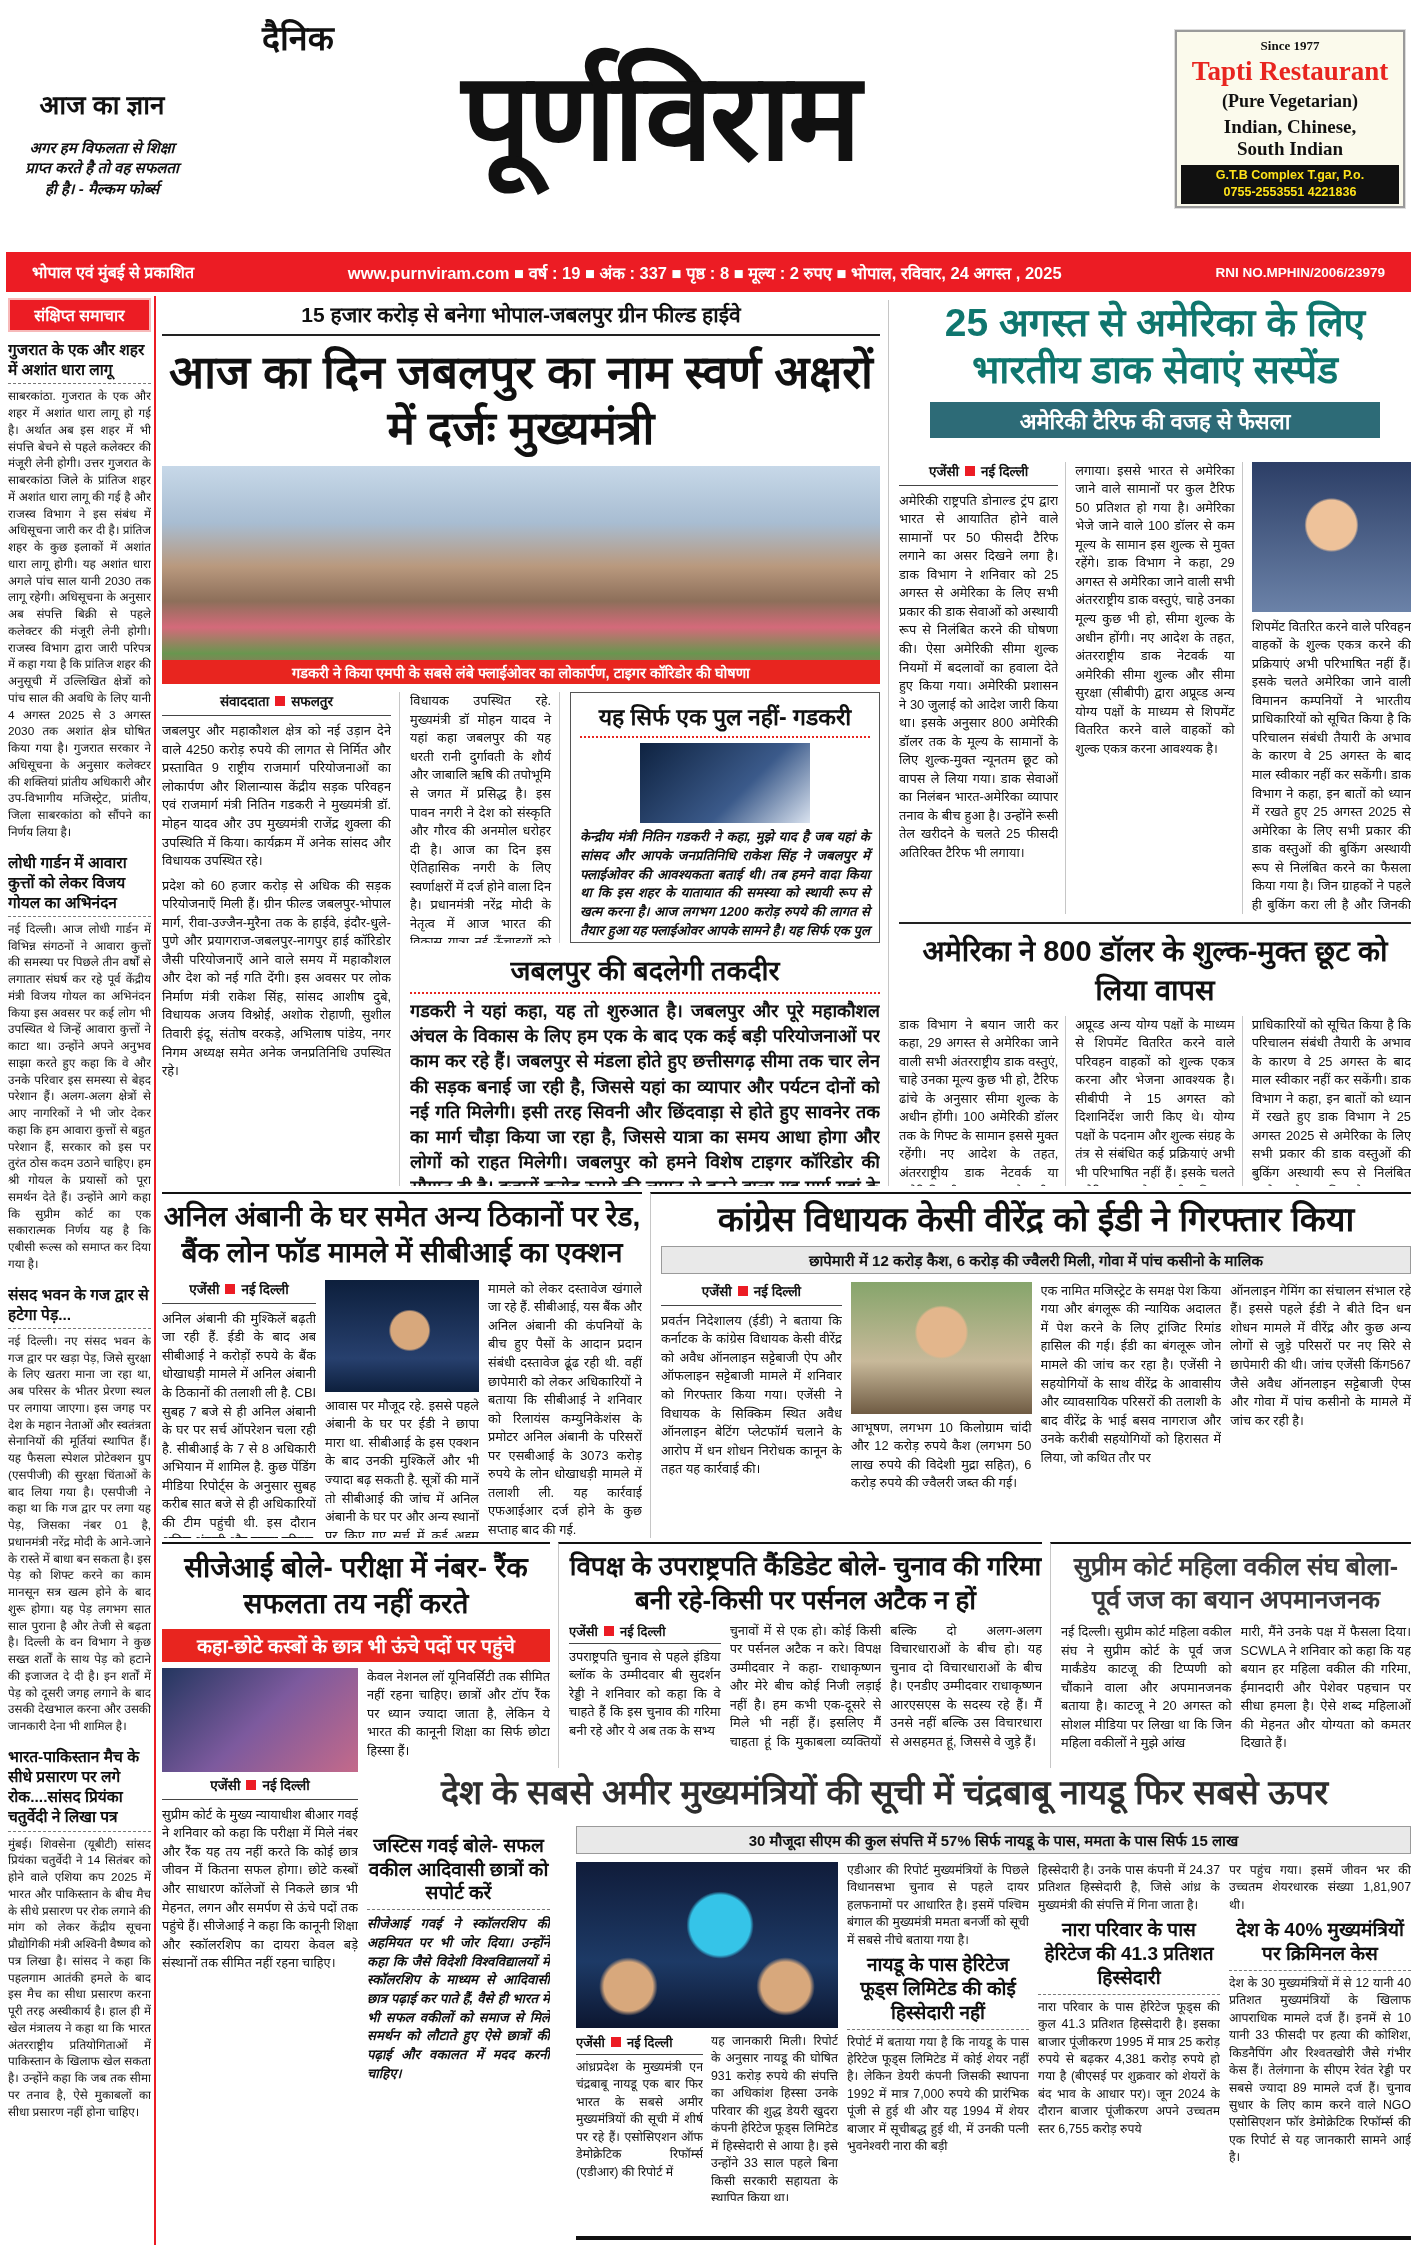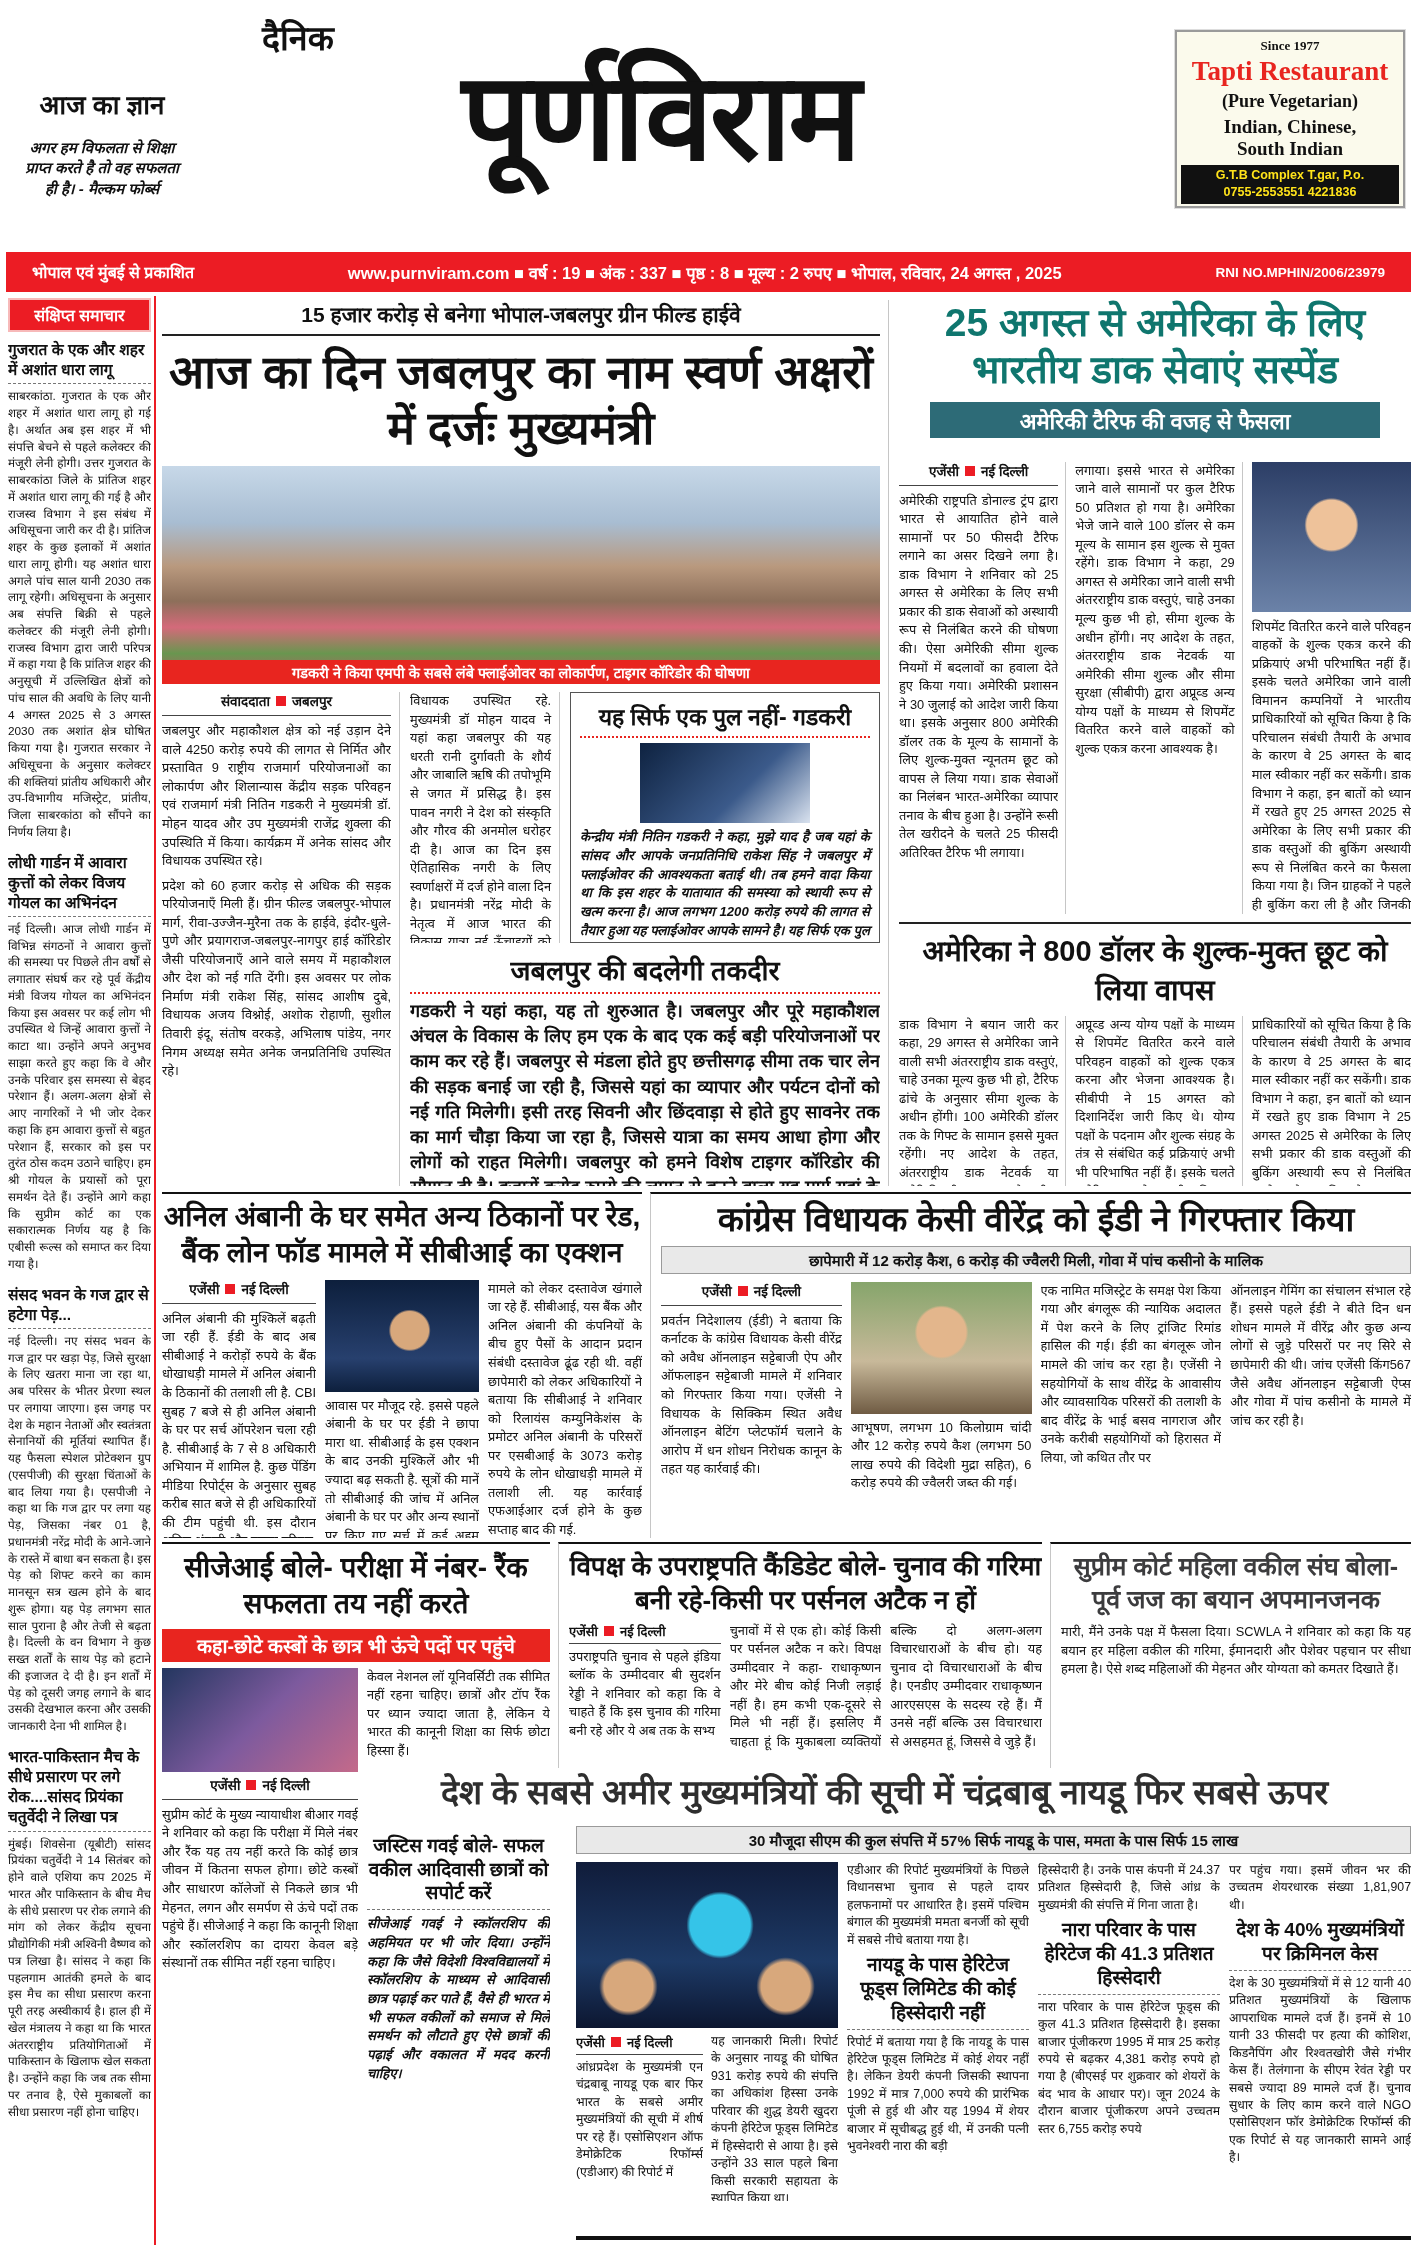--- a/index.html
+++ b/index.html
@@ -199,21 +199,21 @@
     <div class="lead-kicker">15 हजार करोड़ से बनेगा भोपाल-जबलपुर ग्रीन फील्ड हाईवे</div>
     <div class="lead-headline">आज का दिन जबलपुर का नाम स्वर्ण अक्षरों में दर्जः मुख्यमंत्री</div>
     <div class="photo lead-photo">
       <div class="caption-bar">गडकरी ने किया एमपी के सबसे लंबे फ्लाईओवर का लोकार्पण, टाइगर कॉरिडोर की घोषणा</div>
     </div>
     <div class="lead-bottom">
       <div class="lead-col1">
         <div class="byline">
           <span>संवाददाता</span>
           <span class="sq"></span>
-          <span>जबलपुर</span>
+          <span>सफलतुर</span>
         </div>
         <div class="jtext">जबलपुर और महाकौशल क्षेत्र को नई उड़ान देने वाले 4250 करोड़ रुपये की लागत से निर्मित और प्रस्तावित 9 राष्ट्रीय राजमार्ग परियोजनाओं का लोकार्पण और शिलान्यास केंद्रीय सड़क परिवहन एवं राजमार्ग मंत्री नितिन गडकरी ने मुख्यमंत्री डॉ. मोहन यादव और उप मुख्यमंत्री राजेंद्र शुक्ला की उपस्थिति में किया। कार्यक्रम में अनेक सांसद और विधायक उपस्थित रहे।</div>
         <div class="jtext" style="margin-top:6px">प्रदेश को 60 हजार करोड़ से अधिक की सड़क परियोजनाएँ मिली हैं। ग्रीन फील्ड जबलपुर-भोपाल मार्ग, रीवा-उज्जैन-मुरैना तक के हाईवे, इंदौर-धुले-पुणे और प्रयागराज-जबलपुर-नागपुर हाई कॉरिडोर जैसी परियोजनाएँ आने वाले समय में महाकौशल और देश को नई गति देंगी। इस अवसर पर लोक निर्माण मंत्री राकेश सिंह, सांसद आशीष दुबे, विधायक अजय विश्नोई, अशोक रोहाणी, सुशील तिवारी इंदू, संतोष वरकड़े, अभिलाष पांडेय, नगर निगम अध्यक्ष समेत अनेक जनप्रतिनिधि उपस्थित रहे।</div>
       </div>
       <div class="lead-right">
         <div class="lead-toprow">
           <div class="lead-col2 jtext">विधायक उपस्थित रहे. मुख्यमंत्री डॉ मोहन यादव ने यहां कहा जबलपुर की यह धरती रानी दुर्गावती के शौर्य और जाबालि ऋषि की तपोभूमि से जगत में प्रसिद्ध है। इस पावन नगरी ने देश को संस्कृति और गौरव की अनमोल धरोहर दी है। आज का दिन इस ऐतिहासिक नगरी के लिए स्वर्णाक्षरों में दर्ज होने वाला दिन है। प्रधानमंत्री नरेंद्र मोदी के नेतृत्व में आज भारत की विकास यात्रा नई ऊँचाइयों को छू रही है। प्रधानमंत्री ने तीसरी बार बनने पर कहा था— आप हमें आशीर्वाद दें, हम आपको विकास देंगे।</div>
           <div class="quote-box">
             <div class="quote-box-title">यह सिर्फ एक पुल नहीं- गडकरी</div>
             <div class="photo gadkari-photo"></div>
@@ -329,20 +329,21 @@
         <div class="jtext">उपराष्ट्रपति चुनाव से पहले इंडिया ब्लॉक के उम्मीदवार बी सुदर्शन रेड्डी ने शनिवार को कहा कि वे चाहते हैं कि इस चुनाव की गरिमा बनी रहे और ये अब तक के सभ्य</div>
       </div>
       <div class="vp-col jtext">चुनावों में से एक हो। कोई किसी पर पर्सनल अटैक न करे। विपक्ष उम्मीदवार ने कहा- राधाकृष्णन और मेरे बीच कोई निजी लड़ाई नहीं है। हम कभी एक-दूसरे से मिले भी नहीं हैं। इसलिए मैं चाहता हूं कि मुकाबला व्यक्त‍ियों के बीच नहीं</div>
       <div class="vp-col jtext">बल्कि दो अलग-अलग विचारधाराओं के बीच हो। यह चुनाव दो विचारधाराओं के बीच है। एनडीए उम्मीदवार राधाकृष्णन आरएसएस के सदस्य रहे हैं। मैं उनसे नहीं बल्कि उस विचारधारा से असहमत हूं, जिससे वे जुड़े हैं।</div>
     </div>
   </div>
 
   <div class="scwla">
     <div class="scwla-headline">सुप्रीम कोर्ट महिला वकील संघ बोला- पूर्व जज का बयान अपमानजनक</div>
     <div class="scwla-row">
+      <div class="scwla-col jtext">नई दिल्ली। सुप्रीम कोर्ट महिला वकील संघ ने सुप्रीम कोर्ट के पूर्व जज मार्कंडेय काटजू की टिप्पणी को चौंकाने वाला और अपमानजनक बताया है। काटजू ने 20 अगस्त को सोशल मीडिया पर लिखा था कि जिन महिला वकीलों ने मुझे आंख</div>
       <div class="scwla-col jtext">मारी, मैंने उनके पक्ष में फैसला दिया। SCWLA ने शनिवार को कहा कि यह बयान हर महिला वकील की गरिमा, ईमानदारी और पेशेवर पहचान पर सीधा हमला है। ऐसे शब्द महिलाओं की मेहनत और योग्यता को कमतर दिखाते हैं।</div>
     </div>
   </div>
 
   <div class="rich-headline">देश के सबसे अमीर मुख्यमंत्रियों की सूची में चंद्रबाबू नायडू फिर सबसे ऊपर</div>
   <div class="rich-body">
     <div class="gray-subhead">30 मौजूदा सीएम की कुल संपत्ति में 57% सिर्फ नायडू के पास, ममता के पास सिर्फ 15 लाख</div>
     <div class="rich-row">
       <div class="rich-photocol">
         <div class="photo rich-photo"></div>

